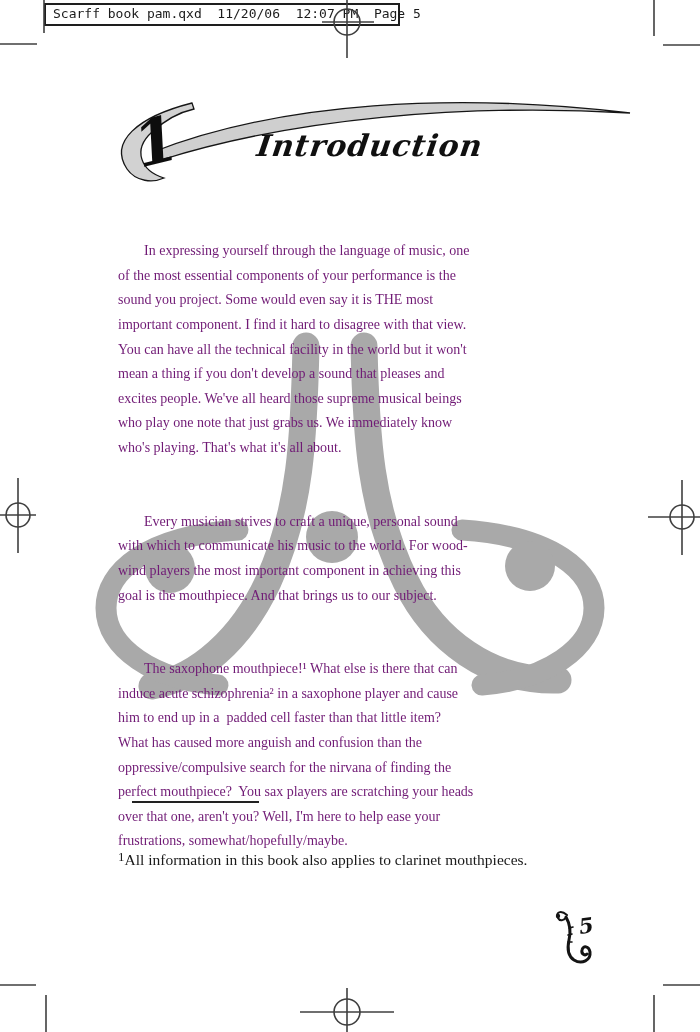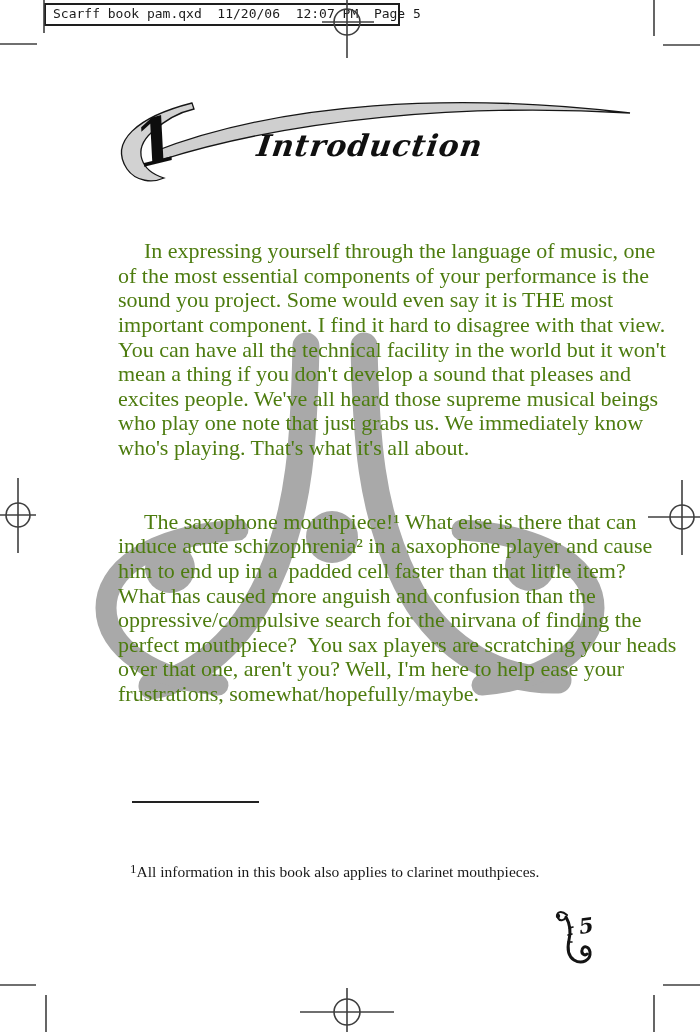--- a/index.html
+++ b/index.html
@@ -19,28 +19,28 @@
   .swoosh{position:absolute;left:95px;top:90px;z-index:3;}
   .chapter-title{position:absolute;left:240px;top:128px;width:260px;text-align:center;
     font-family:"DejaVu Serif",serif;font-style:italic;font-weight:bold;font-size:30px;
     transform:skewX(-8deg);letter-spacing:1px;color:#101010;z-index:4;}
 
   
   .watermark{position:absolute;left:80px;top:330px;z-index:1;}
 
   
   .body-text{position:absolute;left:118px;top:190px;z-index:2;
-    font-size:22px;line-height:24.6px;white-space:pre;color:#4d7c0f;}
+    font-size:14px;line-height:24.6px;white-space:pre;color:#701a75;}
   .para{margin:0;text-indent:26px;}
 
   
   .footnote-rule{position:absolute;left:132px;top:801px;width:127px;height:2px;background:#222;z-index:2;}
   .footnotes{position:absolute;left:118px;top:808px;z-index:2;
     font-size:15.5px;line-height:19.5px;white-space:pre;color:#1a1a1a;}
-  .fn{margin:12px;}
+  .fn{margin:0;}
   .fn + .fn{margin-top:4px;}
   .fn::first-letter{font-size:13px;vertical-align:4px;}
 
   
   .sax{position:absolute;left:545px;top:908px;z-index:2;}
   .page-number{position:absolute;left:579px;top:913px;z-index:3;
     font-family:"DejaVu Serif",serif;font-style:italic;font-weight:bold;font-size:21px;
     transform:rotate(-8deg);color:#111;}
 </style>
 </head>
@@ -74,20 +74,24 @@
   <div class="body-text">
     <p class="para">In expressing yourself through the language of music, one
 of the most essential components of your performance is the
 sound you project. Some would even say it is THE most
 important component. I find it hard to disagree with that view.
 You can have all the technical facility in the world but it won't
 mean a thing if you don't develop a sound that pleases and
 excites people. We've all heard those supreme musical beings
 who play one note that just grabs us. We immediately know
 who's playing. That's what it's all about.</p>
+    <p class="para">Every musician strives to craft a unique, personal sound
+with which to communicate his music to the world. For wood-
+wind players the most important component in achieving this
+goal is the mouthpiece. And that brings us to our subject.</p>
     <p class="para">The saxophone mouthpiece!¹ What else is there that can
 induce acute schizophrenia² in a saxophone player and cause
 him to end up in a  padded cell faster than that little item?
 What has caused more anguish and confusion than the
 oppressive/compulsive search for the nirvana of finding the
 perfect mouthpiece?  You sax players are scratching your heads
 over that one, aren't you? Well, I'm here to help ease your
 frustrations, somewhat/hopefully/maybe.</p>
   </div>
 

